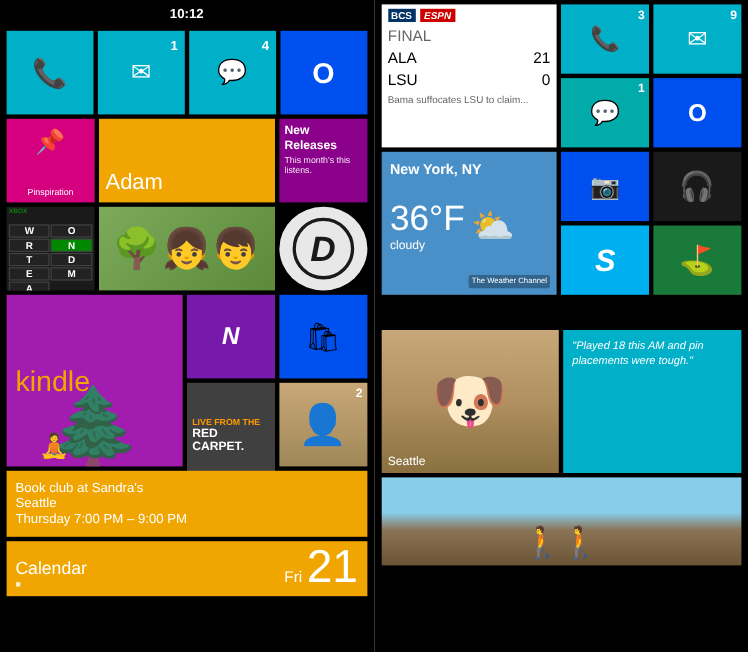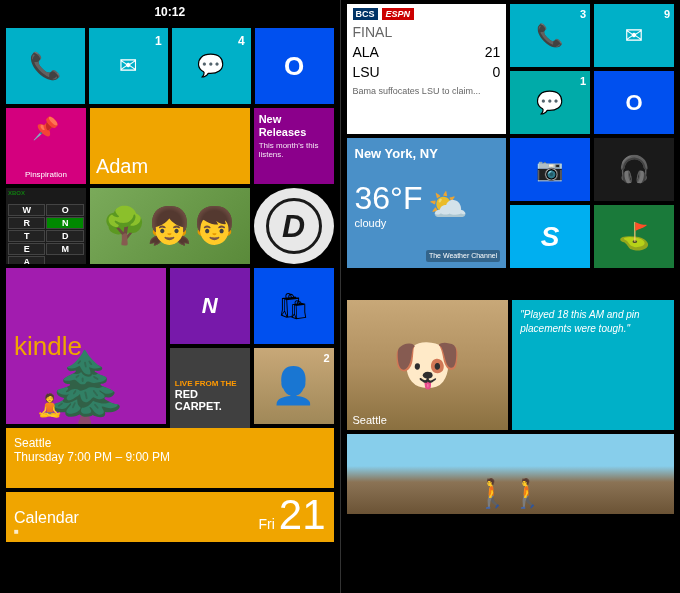--- a/index.html
+++ b/index.html
@@ -371,20 +371,21 @@
           <span style="font-size:26px;">🛍</span>
         </div>
         <div class="person-tile2" style="height:76px; background:linear-gradient(180deg,#c8a878,#a08858); display:flex; align-items:center; justify-content:center; position:relative;">
           <span style="font-size:36px;">👤</span>
           <span style="position:absolute; top:4px; right:4px; font-size:11px; color:#fff; font-weight:600;">2</span>
         </div>
       </div>
     </div>
 
     <div style="background:#f0a500; padding:8px; min-height:60px;">
+      <div style="font-size:12px; color:#fff;">Book club at Sandra's</div>
       <div style="font-size:12px; color:#fff;">Seattle</div>
       <div style="font-size:12px; color:#fff;">Thursday 7:00 PM – 9:00 PM</div>
     </div>
 
     <div style="background:#f0a500; display:flex; justify-content:space-between; align-items:flex-end; padding:2px 8px 6px;">
       <div>
         <span style="font-size:16px; color:#fff;">Calendar</span>
         <div style="font-size:8px; color:#fff; opacity:0.8;">■</div>
       </div>
       <div style="display:flex; align-items:baseline; gap:4px;">

